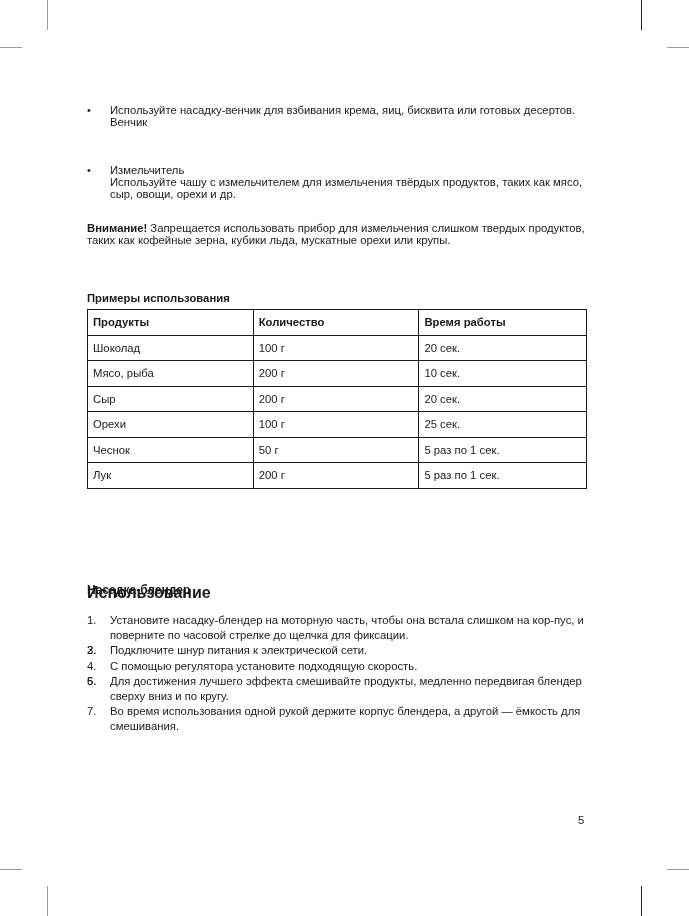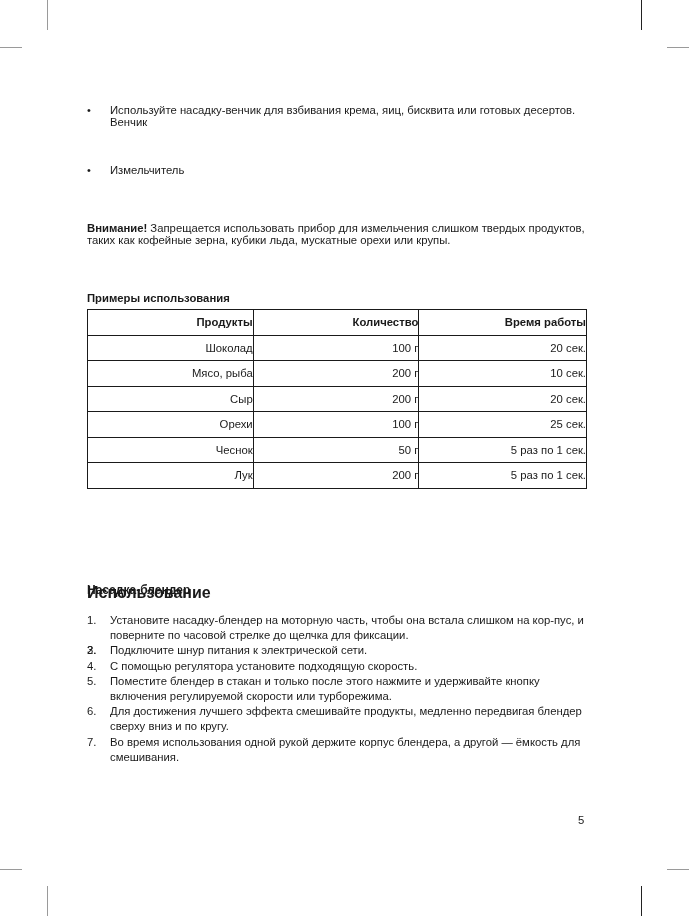--- a/index.html
+++ b/index.html
@@ -23,21 +23,21 @@
     .warning b { font-weight: bold; }
 
     .table-title { position: absolute; left: 0; top: 292px; font-weight: bold; font-size: 11.3px; }
 
     table.examples {
       position: absolute; left: 0; top: 309px; width: 500px;
       border-collapse: collapse; font-size: 11.3px;
     }
     table.examples td, table.examples th {
       border: 1px solid #1a1a1a; height: 24.5px; padding: 0 0 0 5px;
-      text-align: right; vertical-align: middle; font-weight: normal;
+      text-align: left; vertical-align: middle; font-weight: normal;
     }
     table.examples th { font-weight: bold; }
     table.examples col.c1 { width: 166px; }
     table.examples col.c2 { width: 166px; }
     table.examples col.c3 { width: 168px; }
 
     .section-title { position: absolute; left: 0; top: 548px; font-size: 16px; font-weight: bold; margin-top: 36px; }
     .subsection-title { position: absolute; left: 0; top: 583px; font-size: 12px; font-weight: bold; }
 
     ol.steps { position: absolute; left: 0; top: 613px; width: 500px; margin: 0; padding: 0; list-style: none; }
@@ -65,20 +65,21 @@
     <div class="body">
       <div>Используйте насадку-венчик для взбивания крема, яиц, бисквита или готовых десертов.</div>
       <div>Венчик</div>
     </div>
   </div>
 
   <div class="bullet txt" style="top:164px;">
     <span class="dot">•</span>
     <div class="body">
       <div>Измельчитель</div>
+      <div>Используйте чашу с измельчителем для измельчения твёрдых продуктов, таких как мясо, сыр, овощи, орехи и др.</div>
     </div>
   </div>
 
   <div class="warning txt">
     <b>Внимание!</b><span> Запрещается использовать прибор для измельчения слишком твердых продуктов, таких как кофейные зерна, кубики льда, мускатные орехи или крупы.</span>
   </div>
 
   <div class="table-title">Примеры использования</div>
 
   <table class="examples">
@@ -129,19 +130,19 @@
   </table>
 
   <div class="section-title">Использование</div>
   <div class="subsection-title">Насадка-блендер</div>
 
   <ol class="steps">
     <li><span class="num">1.</span><span>Установите насадку-блендер на моторную часть, чтобы она встала слишком на кор-пус, и поверните по часовой стрелке до щелчка для фиксации.</span></li>
     <li><span class="num">2.</span></li>
     <li><span class="num">3.</span><span>Подключите шнур питания к электрической сети.</span></li>
     <li><span class="num">4.</span><span>С помощью регулятора установите подходящую скорость.</span></li>
-    <li><span class="num">5.</span><span>Поместите блендер в стакан и только после этого нажмите и удерживайте кнопку включения регулируемой скорости или турборежима.</span></li>
+    <li><span class="num">5.</span></li>
     <li><span class="num">6.</span><span>Для достижения лучшего эффекта смешивайте продукты, медленно передвигая блендер сверху вниз и по кругу.</span></li>
     <li><span class="num">7.</span><span>Во время использования одной рукой держите корпус блендера, а другой — ёмкость для смешивания.</span></li>
   </ol>
 </div>
 
 <div class="page-number">5</div>
 
 </body></html>

